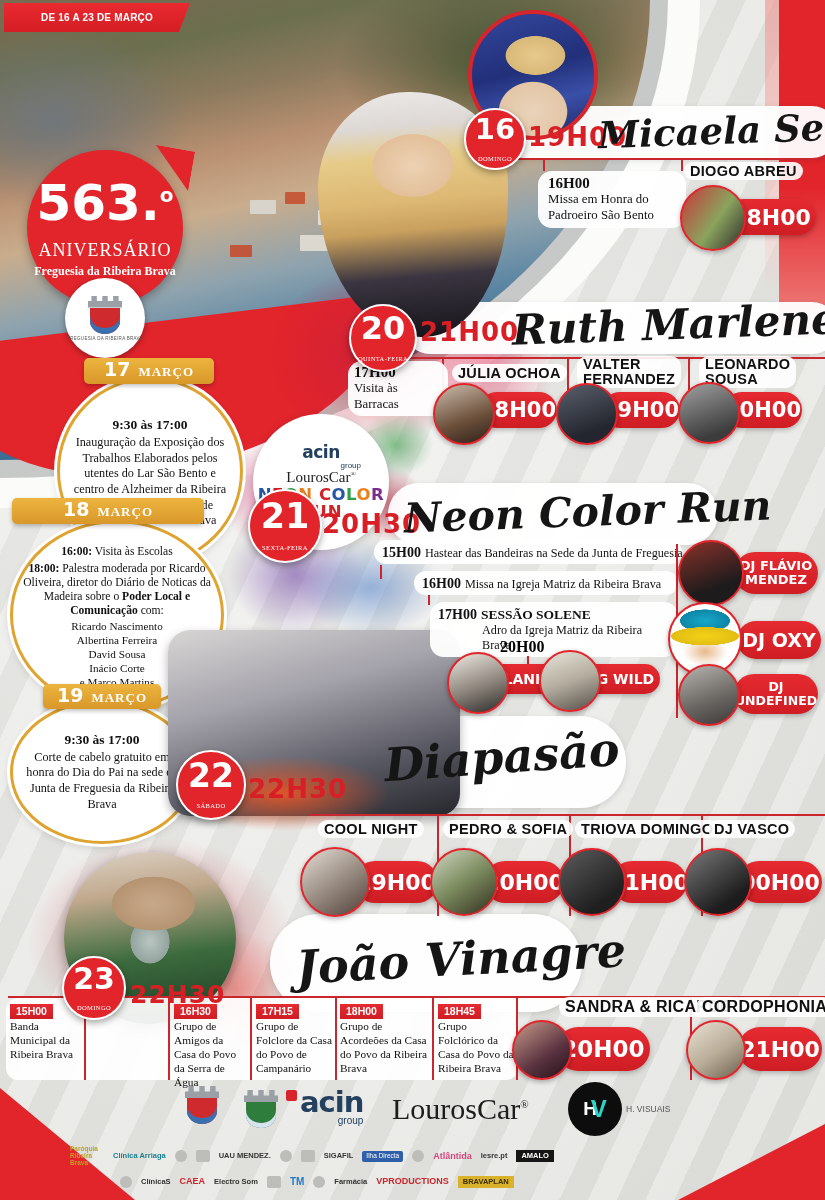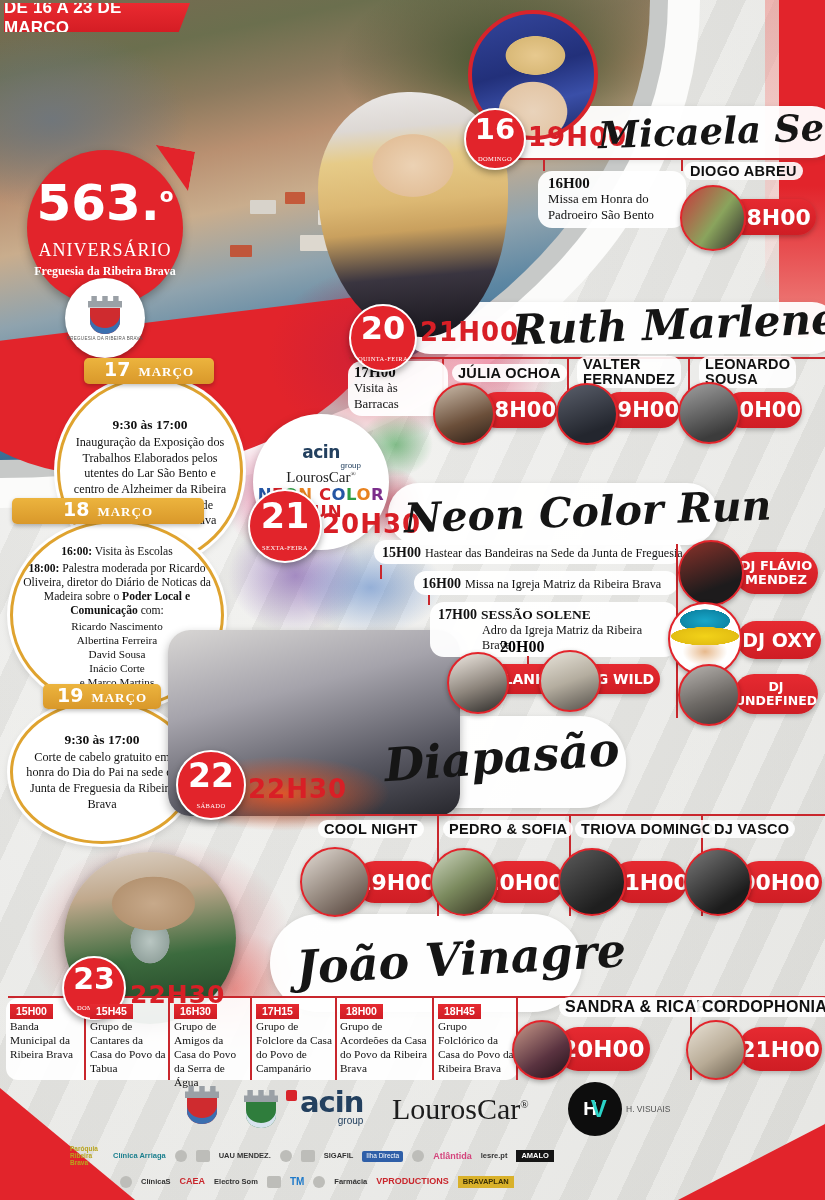--- a/index.html
+++ b/index.html
@@ -31,21 +31,21 @@
   .splat-purple{left:228px;top:518px;width:135px;height:115px;background:radial-gradient(closest-side,rgba(108,63,164,.55),rgba(108,63,164,0));}
   .splat-blue{left:298px;top:540px;width:145px;height:95px;background:radial-gradient(closest-side,rgba(58,111,192,.5),rgba(58,111,192,0));}
   .splat-green{left:358px;top:412px;width:75px;height:65px;background:radial-gradient(closest-side,rgba(58,155,72,.6),rgba(58,155,72,0));}
   .splat-crimson{left:360px;top:468px;width:65px;height:75px;background:radial-gradient(closest-side,rgba(196,32,64,.6),rgba(196,32,64,0));}
   .smoke-joao1{left:28px;top:838px;width:265px;height:205px;background:radial-gradient(closest-side,rgba(190,30,40,.5),rgba(190,30,40,0));}
   .smoke-joao2{left:170px;top:930px;width:130px;height:120px;background:radial-gradient(closest-side,rgba(230,60,50,.45),rgba(230,60,50,0));}
   .corner-bl{left:0;top:1088px;width:135px;height:112px;background:#e2242b;clip-path:polygon(0 0,100% 100%,0 100%);}
   .corner-br{left:678px;top:1124px;width:147px;height:76px;background:#e2242b;clip-path:polygon(100% 0,100% 100%,0 100%);}
   
   .ribbon{left:4px;top:3px;width:186px;height:29px;background:linear-gradient(180deg,#ea2a30,#d41d24);
-    clip-path:polygon(0 0,100% 0,94% 100%,0 100%);color:#fff;font-weight:bold;font-size:17px;
+    clip-path:polygon(0 0,100% 0,94% 100%,0 100%);color:#fff;font-weight:bold;font-size:10px;
     display:flex;align-items:center;justify-content:center;letter-spacing:.2px;}
   
   .c563{left:27px;top:150px;width:156px;height:156px;border-radius:50%;background:#e2242b;color:#fff;
     display:flex;flex-direction:column;align-items:center;justify-content:center;text-align:center;
     box-shadow:0 4px 10px rgba(0,0,0,.3);}
   .c563-tail{left:152px;top:148px;width:40px;height:40px;background:#e2242b;clip-path:polygon(0 0,100% 0,0 100%);transform:rotate(100deg);}
   .c563 .num{font-size:50px;font-weight:800;line-height:1;font-family:"DejaVu Sans",sans-serif;}
   .c563 .num sup{font-size:20px;}
   .c563 .ttl{font-family:"Liberation Serif",serif;font-size:18px;letter-spacing:1px;margin-top:12px;}
   .c563 .sub{font-family:"Liberation Serif",serif;font-weight:bold;font-size:12px;margin-top:3px;}
@@ -386,24 +386,20 @@
   <div class="abs vline" style="left:168px;top:996px;height:84px;"></div>
   <div class="abs vline" style="left:250px;top:996px;height:84px;"></div>
   <div class="abs vline" style="left:335px;top:996px;height:84px;"></div>
   <div class="abs vline" style="left:432px;top:996px;height:84px;"></div>
   <div class="abs vline" style="left:516px;top:996px;height:84px;"></div>
   <div class="abs vline" style="left:690px;top:996px;height:84px;"></div>
   <div class="abs" style="left:10px;top:1001px;width:72px;z-index:6;">
     <span class="pchip">15H00</span>
     <div class="ptext">Banda Municipal da Ribeira Brava</div>
   </div>
-  <div class="abs" style="left:90px;top:1001px;width:76px;z-index:6;">
-    <span class="pchip">15H45</span>
-    <div class="ptext">Grupo de Cantares da Casa do Povo da Tabua</div>
-  </div>
   <div class="abs" style="left:174px;top:1001px;width:74px;z-index:6;">
     <span class="pchip">16H30</span>
     <div class="ptext">Grupo de Amigos da Casa do Povo da Serra de Água</div>
   </div>
   <div class="abs" style="left:256px;top:1001px;width:77px;z-index:6;">
     <span class="pchip">17H15</span>
     <div class="ptext">Grupo de Folclore da Casa do Povo de Campanário</div>
   </div>
   <div class="abs" style="left:340px;top:1001px;width:90px;z-index:6;">
     <span class="pchip">18H00</span>

